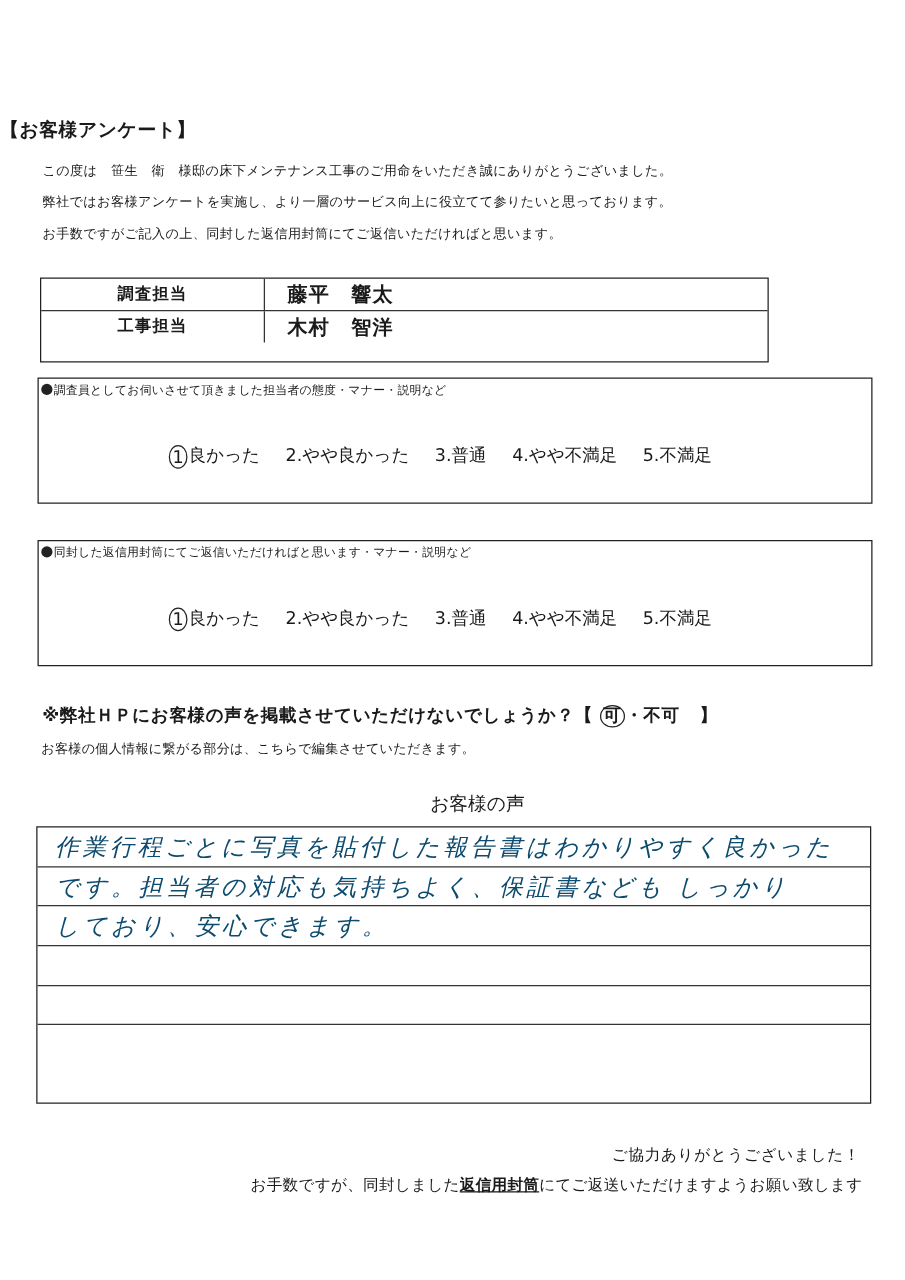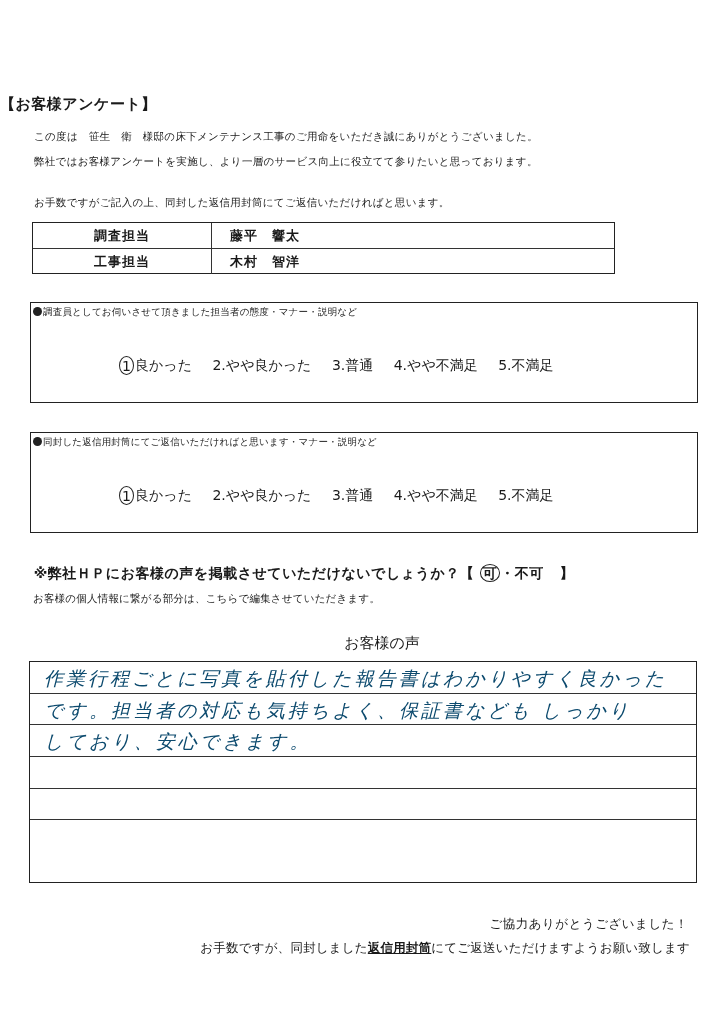--- a/index.html
+++ b/index.html
@@ -7,45 +7,45 @@
     width: 724px; height: 1024px; position: relative; overflow: hidden;
     font-family: "DejaVu Sans", "Liberation Sans", sans-serif; color: #1a1a1a;
   }
   .abs { position: absolute; }
   .title {
     left: 0; width: 724px; top: 95px; 
     font-size: 15px; font-weight: bold; letter-spacing: 0.5px;
   }
   .intro { left: 34px; font-size: 10.5px; letter-spacing: 0.3px; white-space: nowrap; }
   .staff-table {
-    left: 32px; top: 222px; width: 583px; height: 52px;
+    left: 32px; top: 222px; width: 583px; height: 68px;
     border: 1.5px solid #222; box-sizing: border-box;
   }
   .staff-row { display: flex; height: 25px; }
   .staff-row + .staff-row { border-top: 1.5px solid #333; }
   .staff-label {
     width: 178px; border-right: 1px solid #333; text-align: center;
     font-size: 13px; font-weight: bold; line-height: 25px; letter-spacing: 1px;
   }
   .staff-value {
-    padding-left: 18px; font-size: 13px; font-weight: bold; line-height: 25px; letter-spacing: 1px;
+    padding-left: 18px; font-size: 16px; font-weight: bold; line-height: 25px; letter-spacing: 1px;
   }
   .survey-box {
     left: 30px; width: 668px; height: 101px;
     border: 1.5px solid #222; box-sizing: border-box;
   }
   .survey-q {
     position: absolute; left: 2px; top: 3px; font-size: 9.5px; white-space: nowrap; letter-spacing: 0.2px;
   }
   .bullet {
     display: inline-block; width: 9px; height: 9px; border-radius: 50%;
     background: #222; vertical-align: -1px; margin-right: 1px;
   }
   .options {
-    position: absolute; left: 88px; top: 52px; font-size: 14px; white-space: nowrap;
+    position: absolute; left: 104px; top: 52px; font-size: 14px; white-space: nowrap;
   }
   .opt { margin-right: 16px; }
   .circled {
     display: inline-block; width: 15px; height: 19px; border: 1.2px solid #222;
     border-radius: 50%; text-align: center; line-height: 19px; margin-right: 1px; box-sizing: border-box;
     position: relative; top: 1px;
   }
   .hp-question {
     left: 0; width: 608px; top: 564px; text-align: center;
     font-size: 14px; font-weight: bold; white-space: nowrap; letter-spacing: 0.5px;
@@ -71,21 +71,21 @@
   .closing { right: 34px; top: 940px; font-size: 12.5px; white-space: nowrap; letter-spacing: 0.2px; }
   .closing u { font-weight: bold; }
 </style>
 </head>
 <body>
 
 <div class="abs title">【お客様アンケート】</div>
 
 <div class="abs intro" style="top:130px">この度は　笹生　衛　様邸の床下メンテナンス工事のご用命をいただき誠にありがとうございました。</div>
 <div class="abs intro" style="top:155px">弊社ではお客様アンケートを実施し、より一層のサービス向上に役立てて参りたいと思っております。</div>
-<div class="abs intro" style="top:196px">お手数ですがご記入の上、同封した返信用封筒にてご返信いただければと思います。</div>
+<div class="abs intro" style="top:180px">お手数ですがご記入の上、同封した返信用封筒にてご返信いただければと思います。</div>
 
 <div class="abs staff-table">
   <div class="staff-row">
     <div class="staff-label">調査担当</div>
     <div class="staff-value">藤平　響太</div>
   </div>
   <div class="staff-row">
     <div class="staff-label">工事担当</div>
     <div class="staff-value">木村　智洋</div>
   </div>

